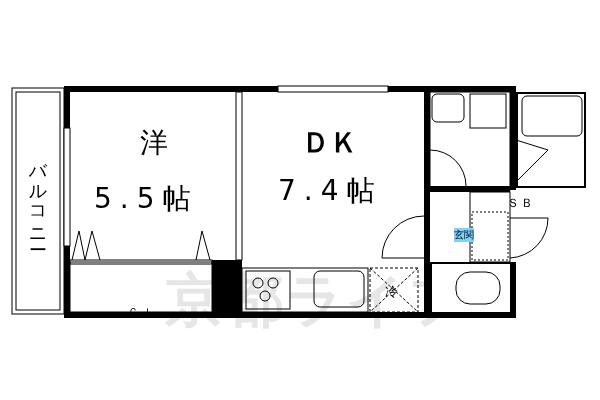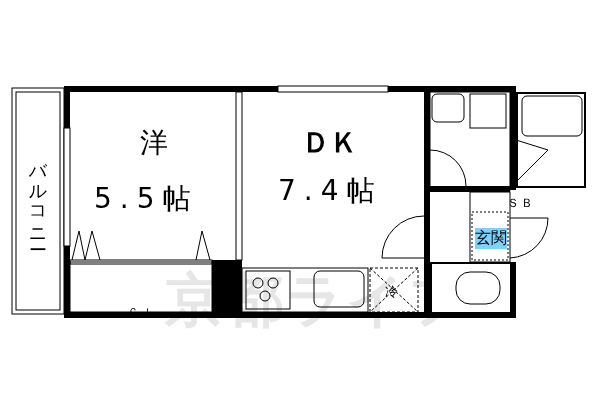--- a/index.html
+++ b/index.html
@@ -70,14 +70,14 @@
   <rect x="456" y="272" width="44" height="32" rx="14" fill="none" stroke="#000"></rect>
 </svg>
 
 <div class="lbl room" style="left:140px;top:124px;">洋</div>
 <div class="lbl room" style="left:94px;top:180px;letter-spacing:8px;">5.5帖</div>
 <div class="lbl room" style="left:302px;top:124px;font-weight:bold;">ＤＫ</div>
 <div class="lbl room" style="left:278px;top:172px;letter-spacing:8px;">7.4帖</div>
 <div class="lbl vert" style="left:26px;top:150px;">バルコニー</div>
 <div class="lbl small" style="left:128px;top:280px;">ＣＬ</div>
 <div class="lbl" style="left:476px;top:195px;font-size:12px;letter-spacing:2px;margin-left:31px;">ＳＢ</div>
-<div class="lbl" style="left:475px;top:228px;font-size:16px;background:#7dd3fc;">玄関</div>
+<div class="lbl" style="left:454px;top:228px;font-size:10px;background:#7dd3fc;">玄関</div>
 <div class="lbl" style="left:385px;top:283px;font-size:13px;">冷</div>
 
 </body></html>

